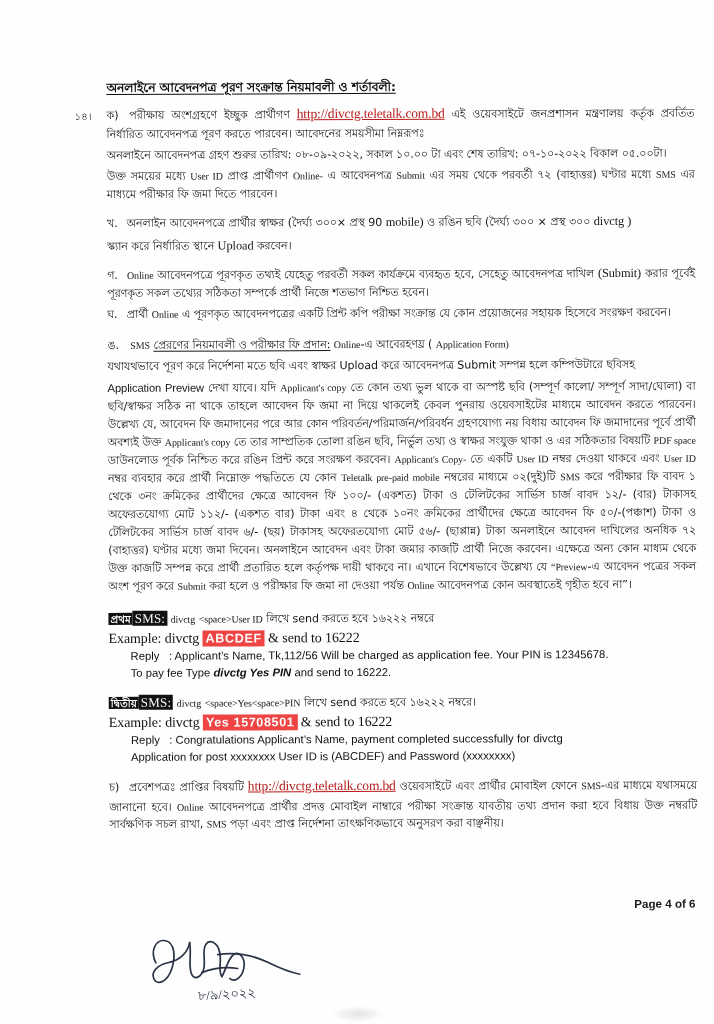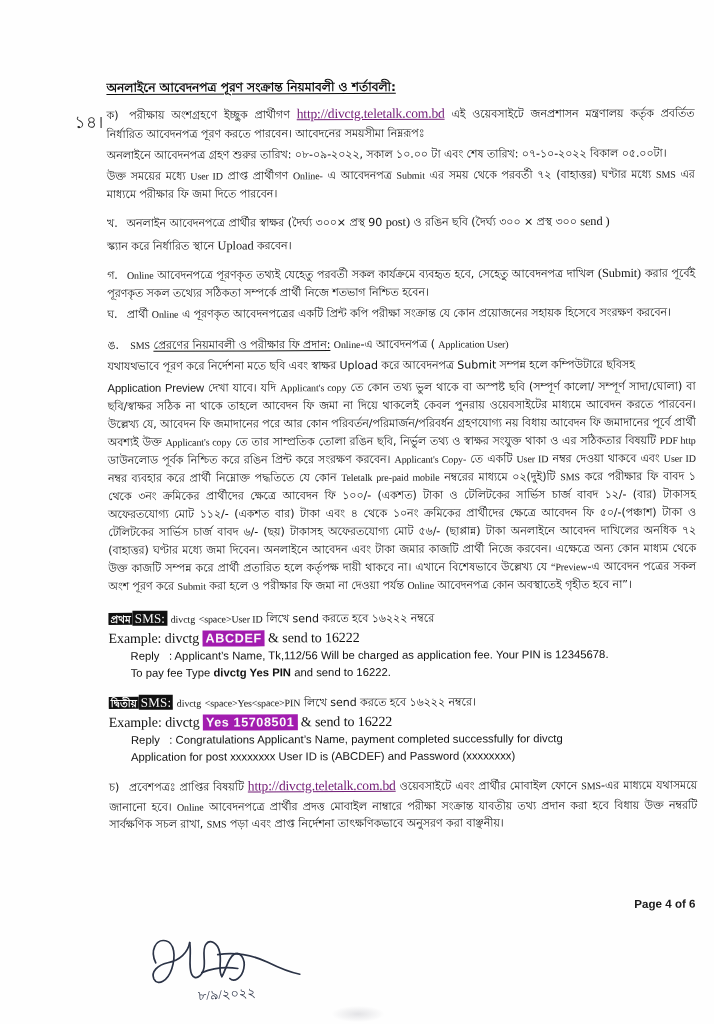--- a/index.html
+++ b/index.html
@@ -65,21 +65,21 @@
     transform: rotate(-0.22deg);
     transform-origin: 360px 500px;
   }
 
   
   .margin-num {
     position: absolute;
     left: 76px;
     top: 108px;
     font-family: "Liberation Serif", serif;
-    font-size: 17px;
+    font-size: 10px;
     color: #2a2a2a;
     letter-spacing: .3px;
   }
 
   
   .col {
     position: absolute;
     left: 108px;
     top: 78px;
     width: 588px;
@@ -115,21 +115,21 @@
     display: inline-block;
     min-width: 16px;
   }
 
   .url {
     font-family: "Liberation Serif", serif;
     font-size: 13.6px;
     text-decoration: underline;
     text-underline-offset: 1px;
     letter-spacing: -.2px;
-    color: #701a75;
+    color: #b91c1c;
   }
 
   .big-en {
     font-family: "Liberation Serif", serif;
     font-size: 10px;
     letter-spacing: -.1px;
   }
   .mid-en {
     font-family: "Liberation Serif", serif;
     font-size: 12.4px;
@@ -170,36 +170,36 @@
     letter-spacing: .2px;
   }
   .sms-example {
     font-family: "Liberation Serif", serif;
     font-size: 14px;
     line-height: 1.4;
     white-space: nowrap;
     letter-spacing: -.1px;
   }
   .sms-example .inv-code {
-    background: #a21caf;
+    background: #ef4444;
     color: #fbfbfb;
     font-family: "Liberation Sans", sans-serif;
     font-weight: 700;
     font-size: 12.6px;
     letter-spacing: .6px;
     padding: 1px 3px;
   }
   .sms-reply {
     font-family: "Liberation Sans", sans-serif;
     font-size: 11.3px;
     line-height: 1.52;
     padding-left: 22px;
     white-space: nowrap;
   }
-  .sms-reply b { font-weight: 700; }
+  .sms-reply b { font-weight: 700; font-style: italic; }
 
   
   .page-no {
     position: absolute;
     right: 20px;
     top: 898px;
     font-family: "Liberation Sans", sans-serif;
     font-size: 11.6px;
     font-weight: 600;
     color: #1b1b1b;
@@ -266,23 +266,23 @@
         <span>এর সময় থেকে   পরবর্তী ৭২ (বাহাত্তর) ঘণ্টার মধ্যে</span>
         <span class="big-en">SMS</span>
         <span>এর মাধ্যমে পরীক্ষার ফি জমা দিতে পারবেন।</span>
       </p>
 
       <div class="gap-sm"></div>
 
       <p class="para bn">
         <span class="lbl">খ.</span>
         <span>অনলাইন আবেদনপত্রে প্রার্থীর স্বাক্ষর (দৈর্ঘ্য ৩০০× প্রস্থ 90</span>
-        <span class="mid-en">post)</span>
+        <span class="mid-en">mobile)</span>
         <span>ও রঙিন ছবি (দৈর্ঘ্য ৩০০ × প্রস্থ ৩০০</span>
-        <span class="mid-en">send )</span>
+        <span class="mid-en">divctg )</span>
       </p>
       <p class="para bn">
         <span>স্ক্যান করে নির্ধারিত  স্থানে</span>
         <span class="mid-en">Upload</span>
         <span>করবেন।</span>
       </p>
 
       <div class="gap-sm"></div>
 
       <p class="para bn">
@@ -299,32 +299,32 @@
         <span class="big-en">Online</span>
         <span>এ পূরণকৃত আবেদনপত্রের একটি প্রিন্ট কপি পরীক্ষা সংক্রান্ত যে কোন প্রয়োজনের সহায়ক হিসেবে সংরক্ষণ করবেন।</span>
       </p>
 
       <div class="gap-md"></div>
 
       <p class="para bn">
         <span class="lbl">ঙ.</span>
         &nbsp;<span class="big-en">SMS</span>
         <span class="u">প্রেরণের নিয়মাবলী ও পরীক্ষার ফি প্রদান:</span>
-        <span class="big-en">Online</span><span>-এ আবেদনপত্র (</span>
-        <span class="big-en">Application User)</span>
+        <span class="big-en">Online</span><span>-এ আবেরহণয্র (</span>
+        <span class="big-en">Application Form)</span>
       </p>
       <p class="para bn">যথাযথভাবে পূরণ করে নির্দেশনা মতে ছবি এবং স্বাক্ষর Upload করে আবেদনপত্র Submit সম্পন্ন হলে কম্পিউটারে ছবিসহ</p>
       <p class="para bn">
         <span class="sans-en">Application Preview</span>
         <span>দেখা যাবে। যদি</span>
         <span class="big-en">Applicant's copy</span>
         <span>তে কোন তথ্য ভুল থাকে বা অস্পষ্ট ছবি (সম্পূর্ণ কালো/ সম্পূর্ণ সাদা/ঘোলা) বা ছবি/স্বাক্ষর সঠিক না থাকে তাহলে আবেদন ফি জমা না দিয়ে থাকলেই কেবল পুনরায় ওয়েবসাইটের মাধ্যমে আবেদন করতে পারবেন। উল্লেখ্য যে, আবেদন ফি জমাদানের পরে আর কোন পরিবর্তন/পরিমার্জন/পরিবর্ধন গ্রহণযোগ্য নয় বিধায় আবেদন ফি জমাদানের পূর্বে প্রার্থী অবশ্যই উক্ত</span>
         <span class="big-en">Applicant's copy</span>
         <span>তে তার সাম্প্রতিক তোলা রঙিন ছবি, নির্ভুল তথ্য ও স্বাক্ষর সংযুক্ত থাকা ও এর সঠিকতার বিষয়টি</span>
-        <span class="big-en">PDF http</span>
+        <span class="big-en">PDF space</span>
         <span>ডাউনলোড পূর্বক নিশ্চিত করে রঙিন প্রিন্ট করে সংরক্ষণ করবেন।</span>
         <span class="big-en">Applicant's  Copy-</span>
         <span>তে একটি</span>
         <span class="big-en">User ID</span>
         <span>নম্বর দেওয়া থাকবে এবং</span>
         <span class="big-en">User ID</span>
         <span>নম্বর ব্যবহার করে প্রার্থী নিম্নোক্ত পদ্ধতিতে যে কোন</span>
         <span class="big-en">Teletalk pre-paid mobile</span>
         <span>নম্বরের মাধ্যমে ০২(দুই)টি</span>
         <span class="big-en">SMS</span>

